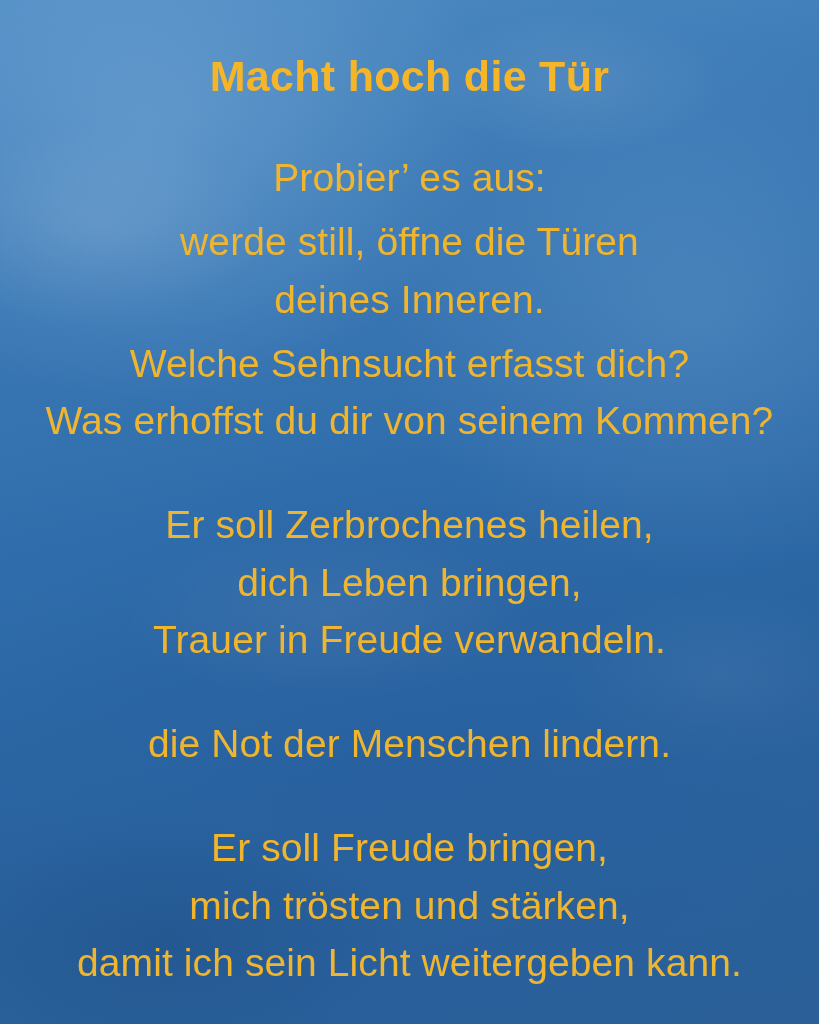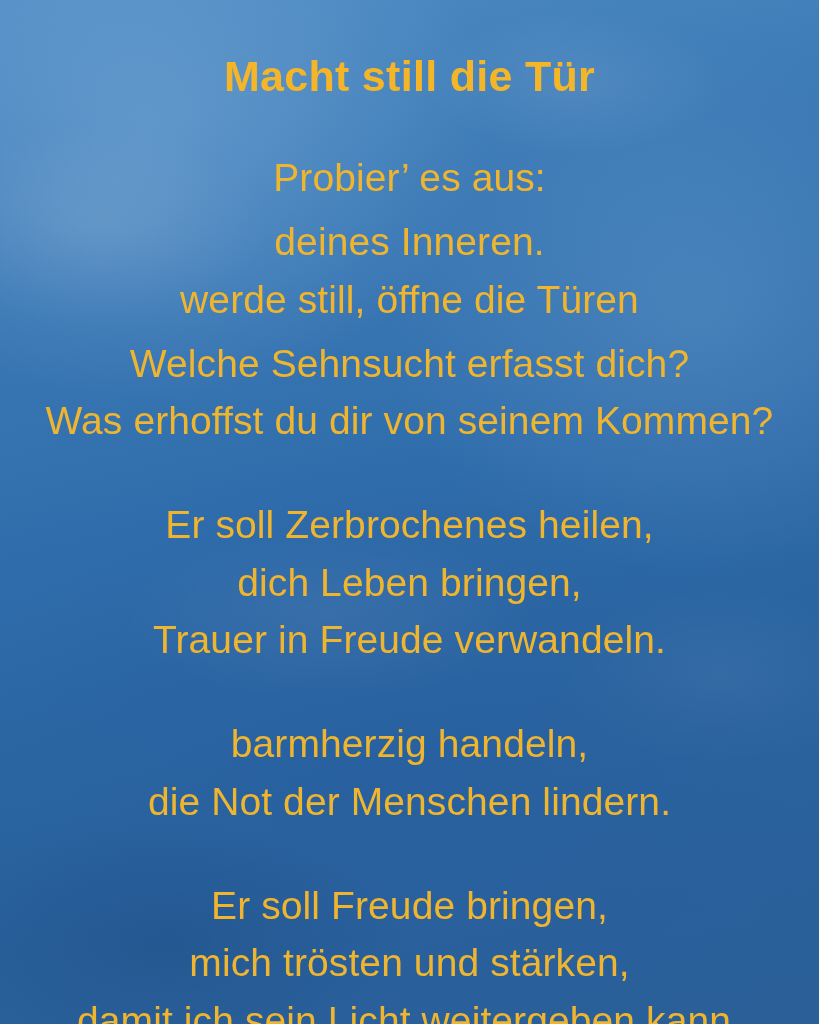--- a/index.html
+++ b/index.html
@@ -81,38 +81,37 @@
   }
 </style>
 </head>
 <body>
 
 <div class="poster">
   <div class="sky-texture"></div>
 
   <div class="content">
 
-    <h1 class="poem-title">Macht still die Tür</h1>
+    <h1 class="poem-title">Macht hoch die Tür</h1>
 
     <div class="stanza stanza-opening">
       <div class="poem-line">Probier’ es aus:</div>
+      <div class="poem-line">werde still, öffne die Türen</div>
       <div class="poem-line">deines Inneren.</div>
-      <div class="poem-line">werde still, öffne die Türen</div>
       <div class="poem-line">Welche Sehnsucht erfasst dich?</div>
       <div class="poem-line">Was erhoffst du dir von seinem Kommen?</div>
     </div>
 
     <div class="stanza">
       <div class="poem-line">Er soll Zerbrochenes heilen,</div>
       <div class="poem-line">dich Leben bringen,</div>
       <div class="poem-line">Trauer in Freude verwandeln.</div>
     </div>
 
     <div class="stanza">
-      <div class="poem-line">barmherzig handeln,</div>
       <div class="poem-line">die Not der Menschen lindern.</div>
     </div>
 
     <div class="stanza">
       <div class="poem-line">Er soll Freude bringen,</div>
       <div class="poem-line">mich trösten und stärken,</div>
       <div class="poem-line">damit ich sein Licht weitergeben kann.</div>
     </div>
 
   </div>

